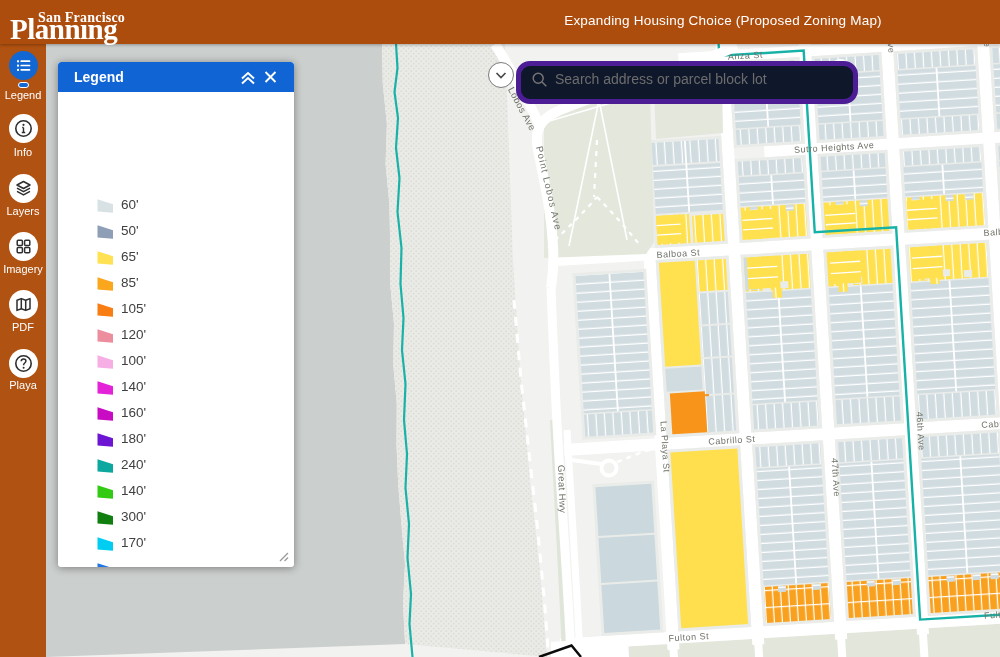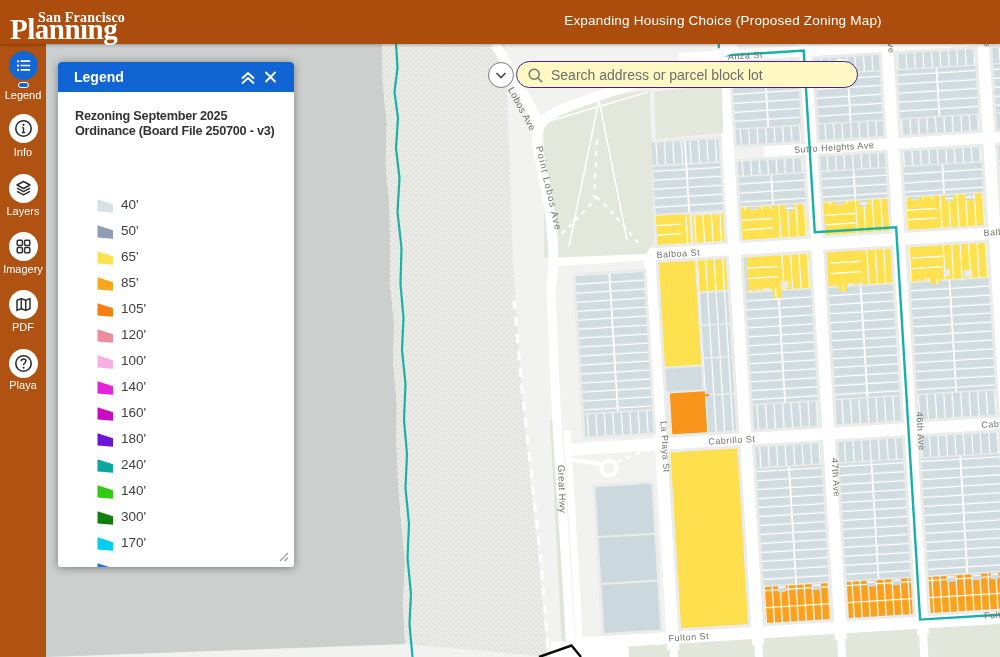--- a/index.html
+++ b/index.html
@@ -11,21 +11,21 @@
   #logo-pl{position:absolute;left:10px;top:13px;color:#fff;font-family:"Liberation Serif",serif;font-weight:bold;font-size:29px;letter-spacing:-.5px;}
   #title{position:absolute;left:723px;top:13px;transform:translateX(-50%);color:#fff;font-size:13.5px;font-weight:500;letter-spacing:.2px;white-space:nowrap;}
   #sidebar{position:absolute;left:0;top:44px;width:46px;height:613px;background:#B05211;z-index:25;}
   .sbtn{position:absolute;left:9px;width:29px;height:29px;border-radius:50%;background:#fff;}
   .sbtn.active{background:#1267D2;}
   .sbtn svg{position:absolute;left:0;top:0;}
   .slbl{position:absolute;left:0;width:46px;text-align:center;color:#fff;font-size:11px;}
   #pill{position:absolute;left:18px;top:38px;width:11px;height:6px;border-radius:3px;background:#1267D2;border:1px solid #fff;box-sizing:border-box;}
   #searchwrap{position:absolute;z-index:20;}
   #sbtn-circ{position:absolute;left:488px;top:61.5px;width:26px;height:26px;border-radius:50%;background:#fff;border:1px solid #7a7a7a;box-sizing:border-box;}
-  #spill{position:absolute;left:516px;top:61px;width:342px;height:27px;border-radius:14px;background:#fef9c3;border:1px solid #4c1d95;box-sizing:border-box;}
+  #spill{position:absolute;left:516px;top:61px;width:342px;height:43px;border-radius:14px;background:#0f172a;border:5px solid #4c1d95;box-sizing:border-box;}
   #spill span{position:absolute;left:34px;top:5px;font-size:14px;color:#6d6d6d;}
   #legend{position:absolute;left:58px;top:62px;width:236px;height:505px;background:#fff;border-radius:3px;box-shadow:0 1px 8px rgba(0,0,0,.4);z-index:20;overflow:hidden;}
   #lhead{position:absolute;left:0;top:0;width:236px;height:30px;background:#1164D4;border-radius:3px 3px 0 0;}
   #lhead .t{position:absolute;left:16px;top:7px;color:#fff;font-size:14px;font-weight:bold;}
   .lg-h1{position:absolute;left:17px;font-size:12.7px;font-weight:bold;color:#333;line-height:14.5px;letter-spacing:-0.25px;white-space:nowrap;}
   .lrow{position:absolute;left:39px;height:18px;}
   .lrow svg{position:absolute;left:0;top:0;}
   .lrow .lab{position:absolute;left:24px;top:1px;font-size:13.5px;color:#404040;white-space:nowrap;}
 </style>
 </head>
@@ -347,26 +347,25 @@
 <div id="legend">
 <div id="lhead">
         <div class="t">Legend</div>
 <svg width="236" height="30" viewBox="0 0 236 30" style="position:absolute;left:0;top:0">
           <g fill="none" stroke="#fff" stroke-width="1.9">
             <path d="M184 16.5 L190 11 L196 16.5 M184 21.5 L190 16 L196 21.5"></path>
             <path d="M207.5 10 L217.5 20 M217.5 10 L207.5 20"></path>
           </g>
         </svg>
 </div>
-<div class="lg-h1" style="top:47px">Rezoning September 2025<br>Ordinance (Board File 250700 - v3)</div>
 <div class="lrow" style="top:133.5px">
         <svg width="17" height="18" viewBox="0 0 17 18">
           <polygon points="0.5,3.2 16,8.2 16,16.8 0.5,15.4" fill="#D8E2E5"></polygon>
         </svg>
-        <span class="lab">40'</span>
+        <span class="lab">60'</span>
       </div>
 <div class="lrow" style="top:159.5px">
         <svg width="17" height="18" viewBox="0 0 17 18">
           <polygon points="0.5,3.2 16,8.2 16,16.8 0.5,15.4" fill="#8E9EB6"></polygon>
         </svg>
         <span class="lab">50'</span>
       </div>
 <div class="lrow" style="top:185.5px">
         <svg width="17" height="18" viewBox="0 0 17 18">
           <polygon points="0.5,3.2 16,8.2 16,16.8 0.5,15.4" fill="#FFE153"></polygon>

